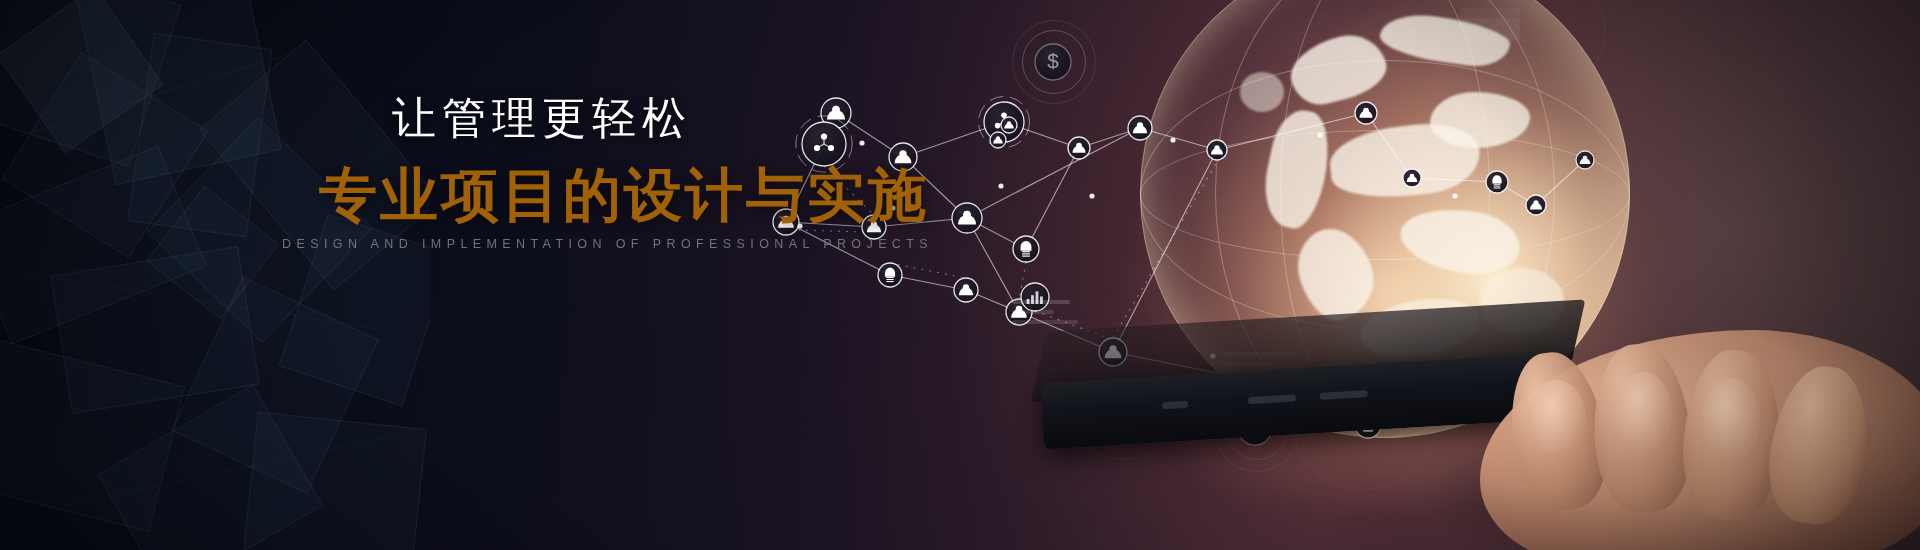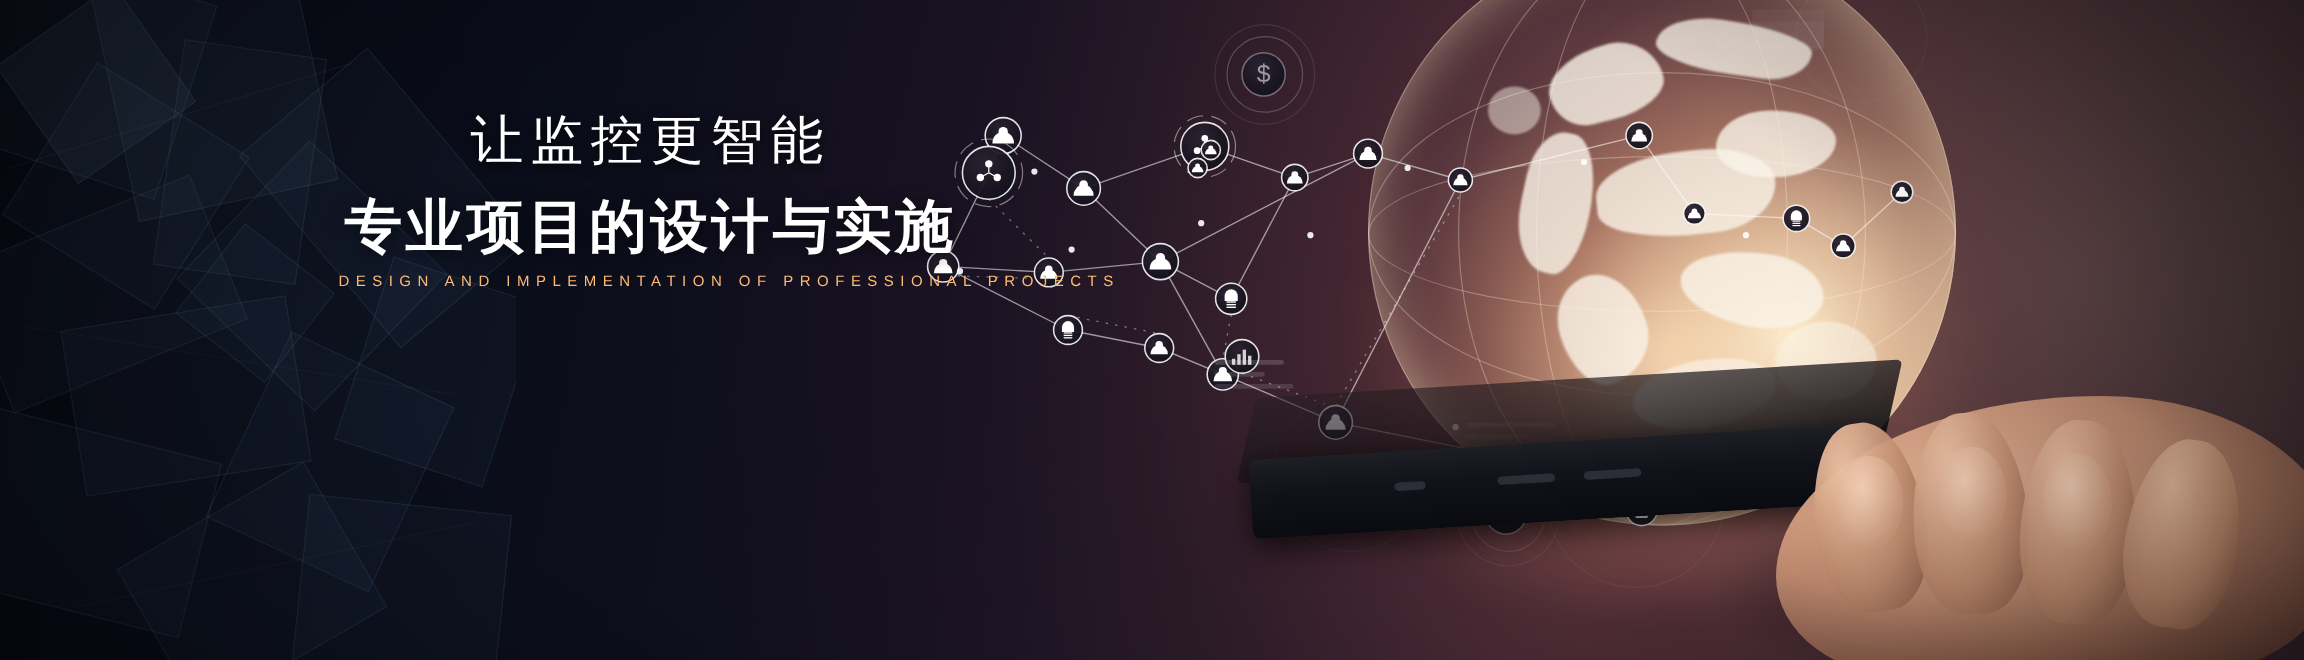--- a/index.html
+++ b/index.html
@@ -91,27 +91,28 @@
 
   
   .copy{position:absolute;left:282px;top:96px;width:520px;text-align:center;}
   .title-cn{
     font-size:44px;color:#ffffff;letter-spacing:6px;line-height:1;
     font-weight:400;text-shadow:0 2px 10px rgba(0,0,0,0.8);
     white-space:nowrap;
   }
   .headline{
     margin-top:26px;
-    font-size:48px;line-height:1;font-weight:700;
-    color:#ffffff;letter-spacing:3px;white-space:nowrap;
+    font-size:58px;line-height:1;font-weight:700;
+    color:#a16207;letter-spacing:3px;white-space:nowrap;
     text-shadow:0 2px 14px rgba(0,0,0,0.6);
+    margin-left:37px;
   }
   .sub-en{
     margin-top:13px;
-    font-size:12.5px;color:#fdba74;letter-spacing:5.4px;
+    font-size:12.5px;color:#737373;letter-spacing:5.4px;
     white-space:nowrap;font-weight:400;
   }
   .tagline{
     margin-top:27px;
     font-size:25px;color:#f2f3f7;letter-spacing:9px;
     white-space:nowrap;font-weight:400;
     text-shadow:0 2px 10px rgba(0,0,0,0.8);
   }
 
   
@@ -465,18 +466,18 @@
     <div class="finger" style="left:1684px;top:350px;width:96px;height:170px;transform:rotate(3deg);"></div>
     <div class="finger" style="left:1772px;top:366px;width:94px;height:158px;transform:rotate(9deg);"></div>
     <div class="thumbnail-plate" style="left:1530px;top:380px;width:56px;height:78px;"></div>
     <div class="thumbnail-plate" style="left:1614px;top:372px;width:58px;height:82px;"></div>
     <div class="thumbnail-plate" style="left:1702px;top:378px;width:58px;height:82px;"></div>
   </div>
 
   <div class="bg-vign"></div>
 
   <div class="copy">
-    <div class="title-cn">让监控更智能</div>
+    <div class="title-cn">让管理更轻松</div>
     <div class="headline">专业项目的设计与实施</div>
     <div class="sub-en">DESIGN AND IMPLEMENTATION OF PROFESSIONAL PROJECTS</div>
   </div>
 
 </div>
 
 </body></html>

